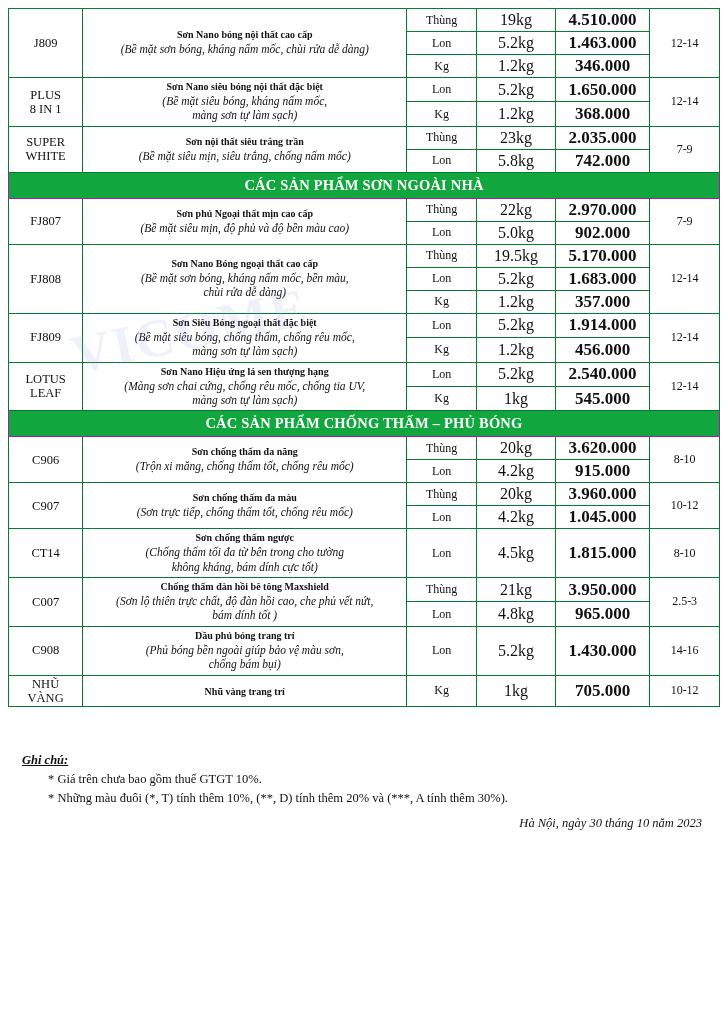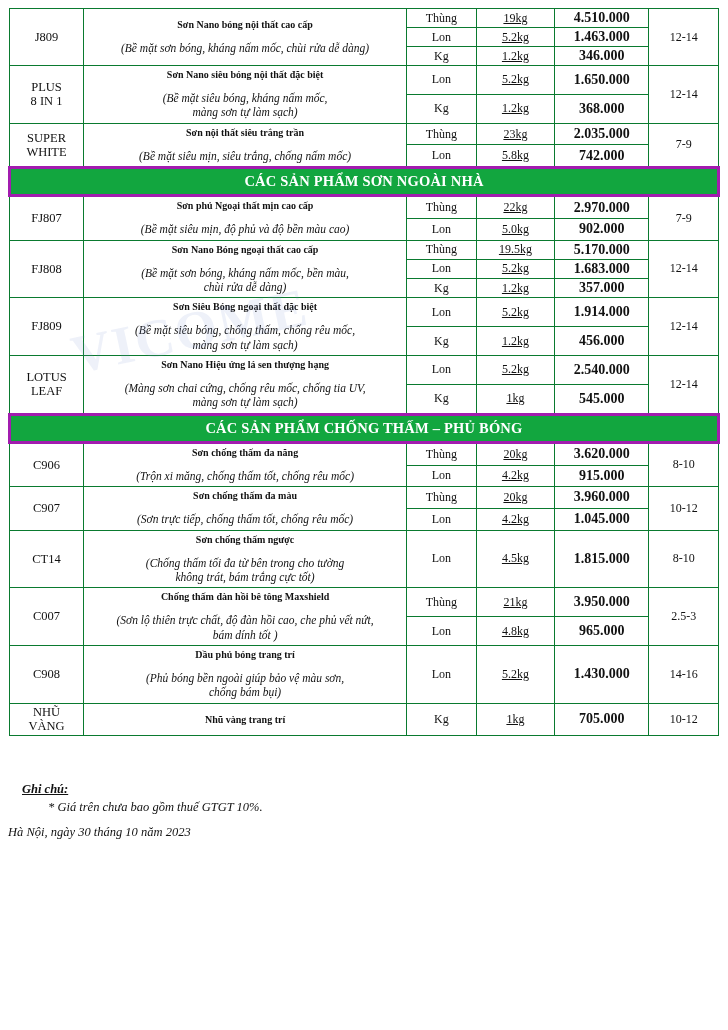--- a/index.html
+++ b/index.html
@@ -64,55 +64,54 @@
     font-size: 10px;
     font-weight: bold;
     line-height: 1.2;
     padding-top: 2px;
   }
   .pdesc {
     font-size: 11.5px;
     font-style: italic;
     line-height: 1.25;
     padding: 1px 4px 2px 4px;
-    margin-top: 9px;
   }
   .unit { font-size: 12px; }
-  .weight { font-size: 12px; text-decoration: underline; }
-  .price-val { font-size: 14px; font-weight: bold; }
+  .weight { font-size: 16px; }
+  .price-val { font-size: 17px; font-weight: bold; }
   .dm { font-size: 12px; }
 
   tr.section td {
     background: #12a63f;
     color: #ffffff;
     font-weight: bold;
     font-size: 14.5px;
     letter-spacing: 0.2px;
     padding: 4px 0;
-    border: 3px solid #a21caf;
+    border: 1px solid #a21caf;
   }
 
   .notes {
     margin: 6px 0 0 0;
     padding: 0 14px 0 26px;
     font-size: 12.5px;
     line-height: 1.5;
   }
   .notes .title {
     font-style: italic;
     font-weight: bold;
     text-decoration: underline;
     margin-left: -12px;
     margin-top: 44px;
   }
   .notes .line {
-    font-style: italic;
     padding-left: 14px;
   }
   .signdate {
+    text-align: right;
     font-style: italic;
     font-size: 12.5px;
     padding: 8px 18px 0 0;
   }
 </style>
 </head>
 <body>
 
 <div class="page">
 
@@ -320,21 +319,21 @@
         <td class="weight">4.2kg</td>
         <td class="price-val">1.045.000</td>
       </tr>
 
       <tr>
         <td class="code">CT14</td>
         <td>
           <div class="pname">Sơn chống thấm ngược</div>
           <div class="pdesc">
             <div>(Chống thấm tối đa từ bên trong cho tường</div>
-            <div>không trát, bám trắng cực tốt)</div>
+            <div>không kháng, bám dính cực tốt)</div>
           </div>
         </td>
         <td class="unit">Lon</td>
         <td class="weight">4.5kg</td>
         <td class="price-val">1.815.000</td>
         <td class="dm">8-10</td>
       </tr>
 
       <tr>
         <td rowspan="2" class="code">C007</td>
@@ -384,17 +383,18 @@
         <td class="price-val">705.000</td>
         <td class="dm">10-12</td>
       </tr>
 
     </tbody>
   </table>
 
   <div class="notes">
     <div class="title">Ghi chú:</div>
     <div class="line">* Giá trên chưa bao gồm thuế GTGT 10%.</div>
+    <div class="line">* Những màu đuôi (*, T) tính thêm 10%, (**, D) tính thêm 20% và (***, A tính thêm 30%).</div>
   </div>
 
   <div class="signdate">Hà Nội, ngày 30 tháng 10 năm 2023</div>
 
 </div>
 
 </body></html>

